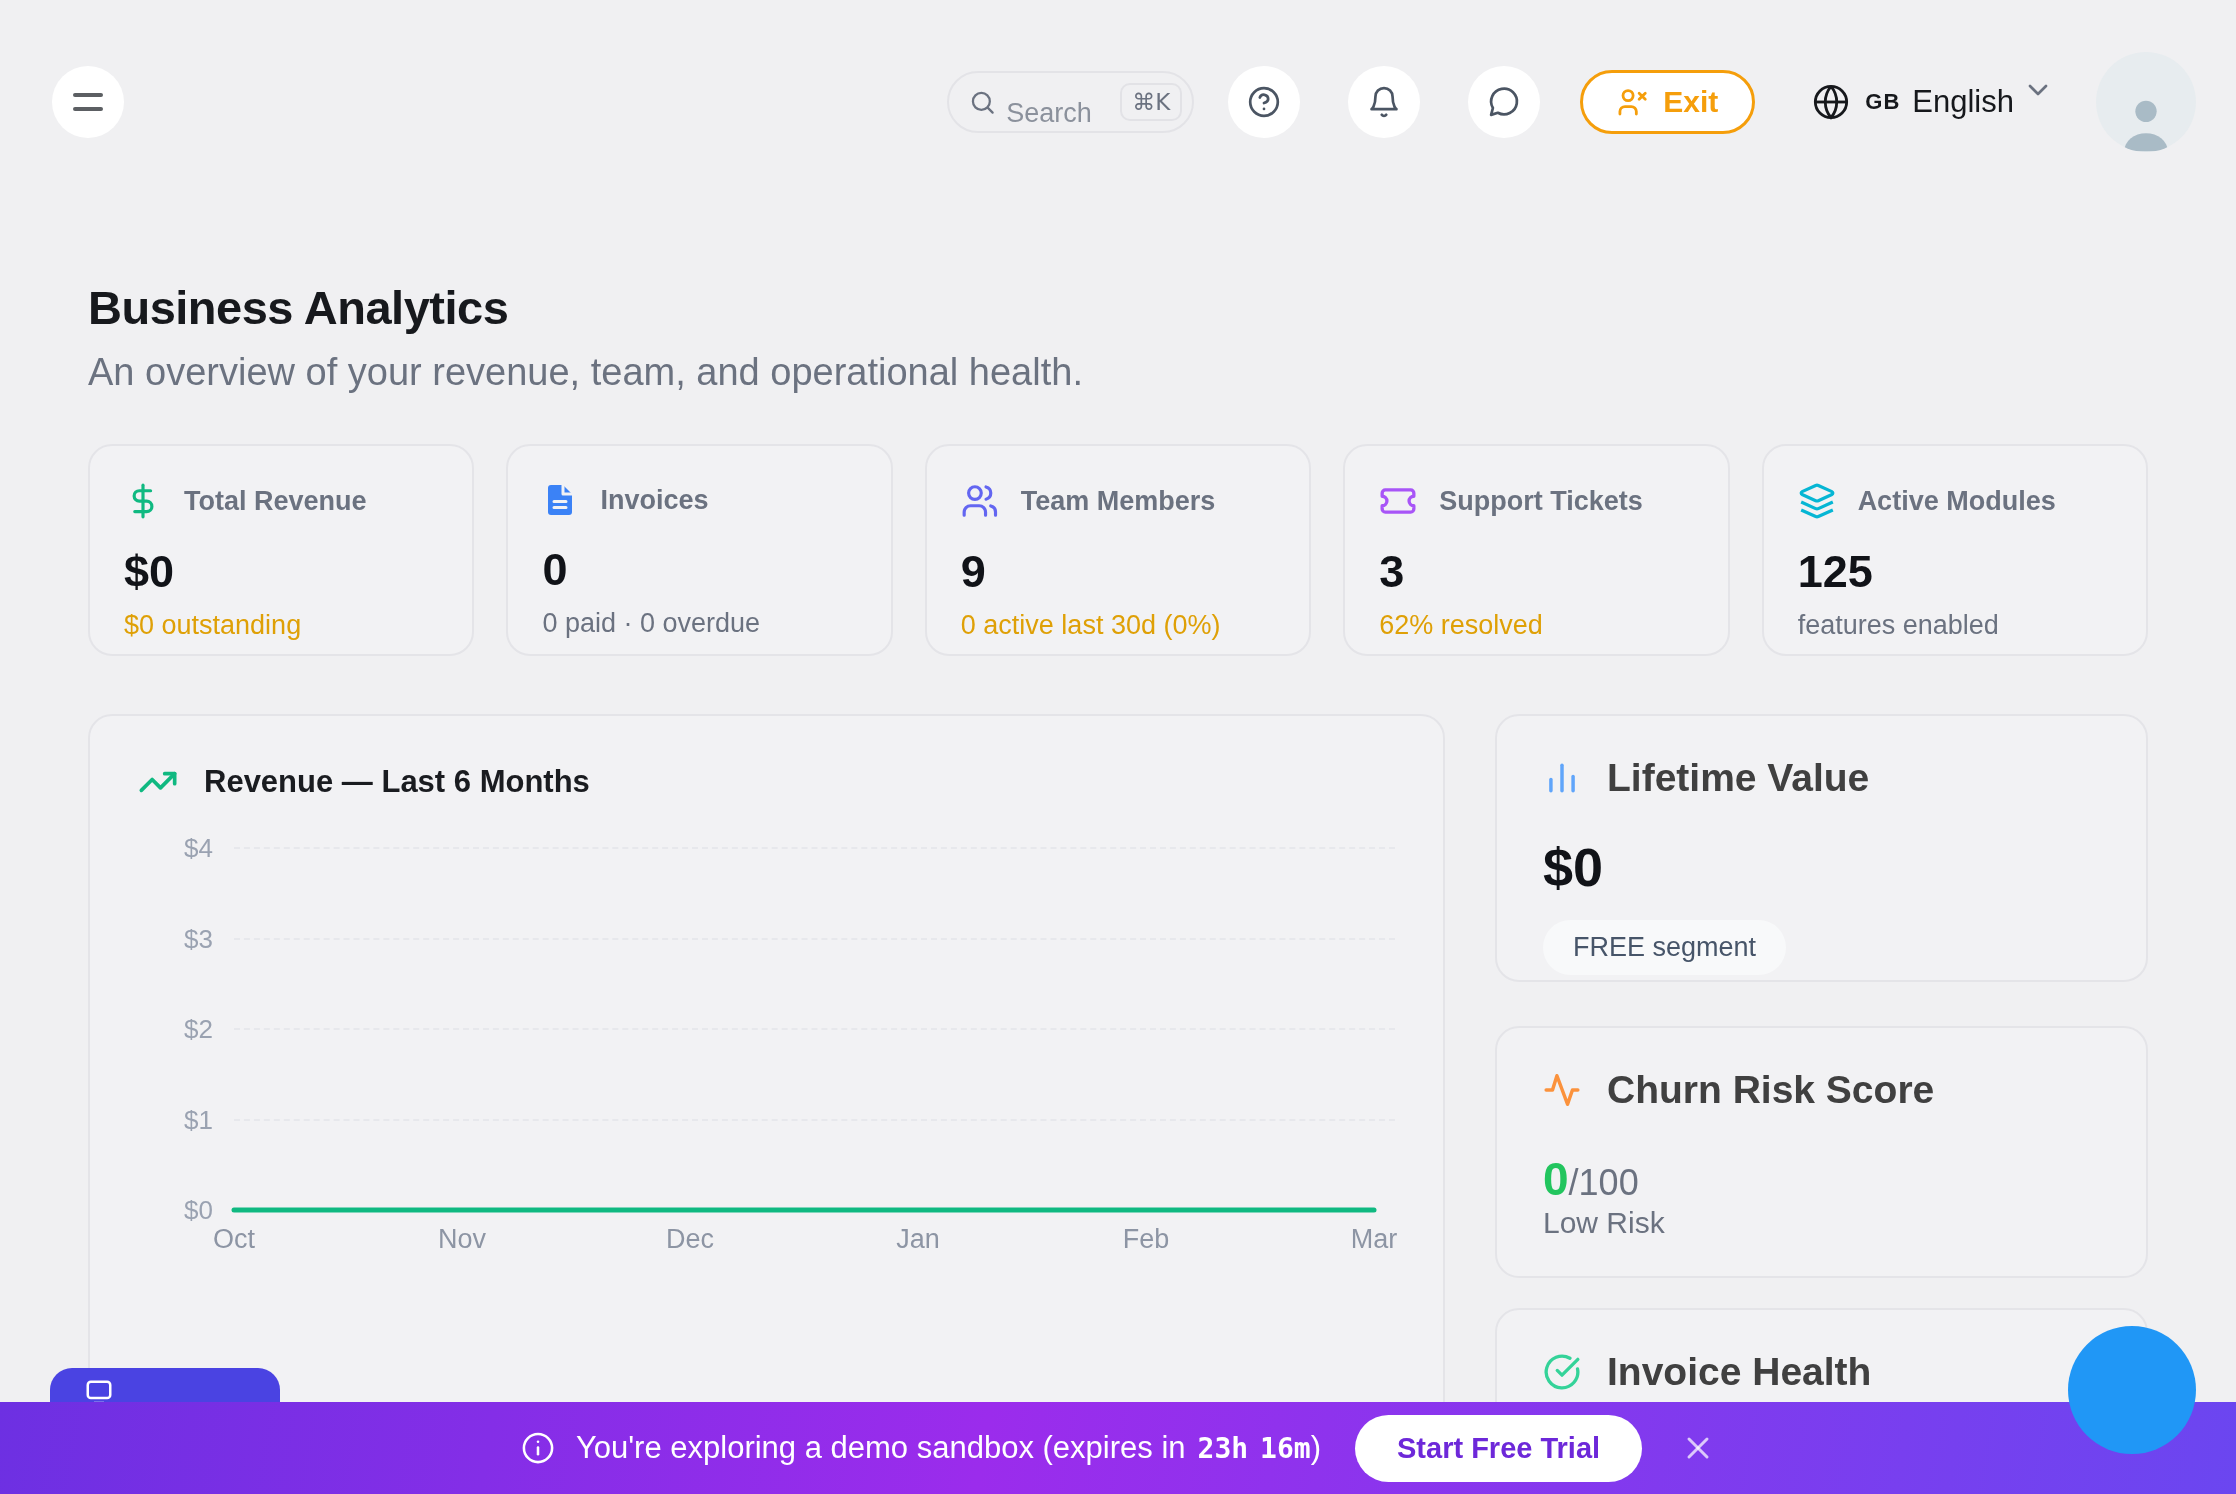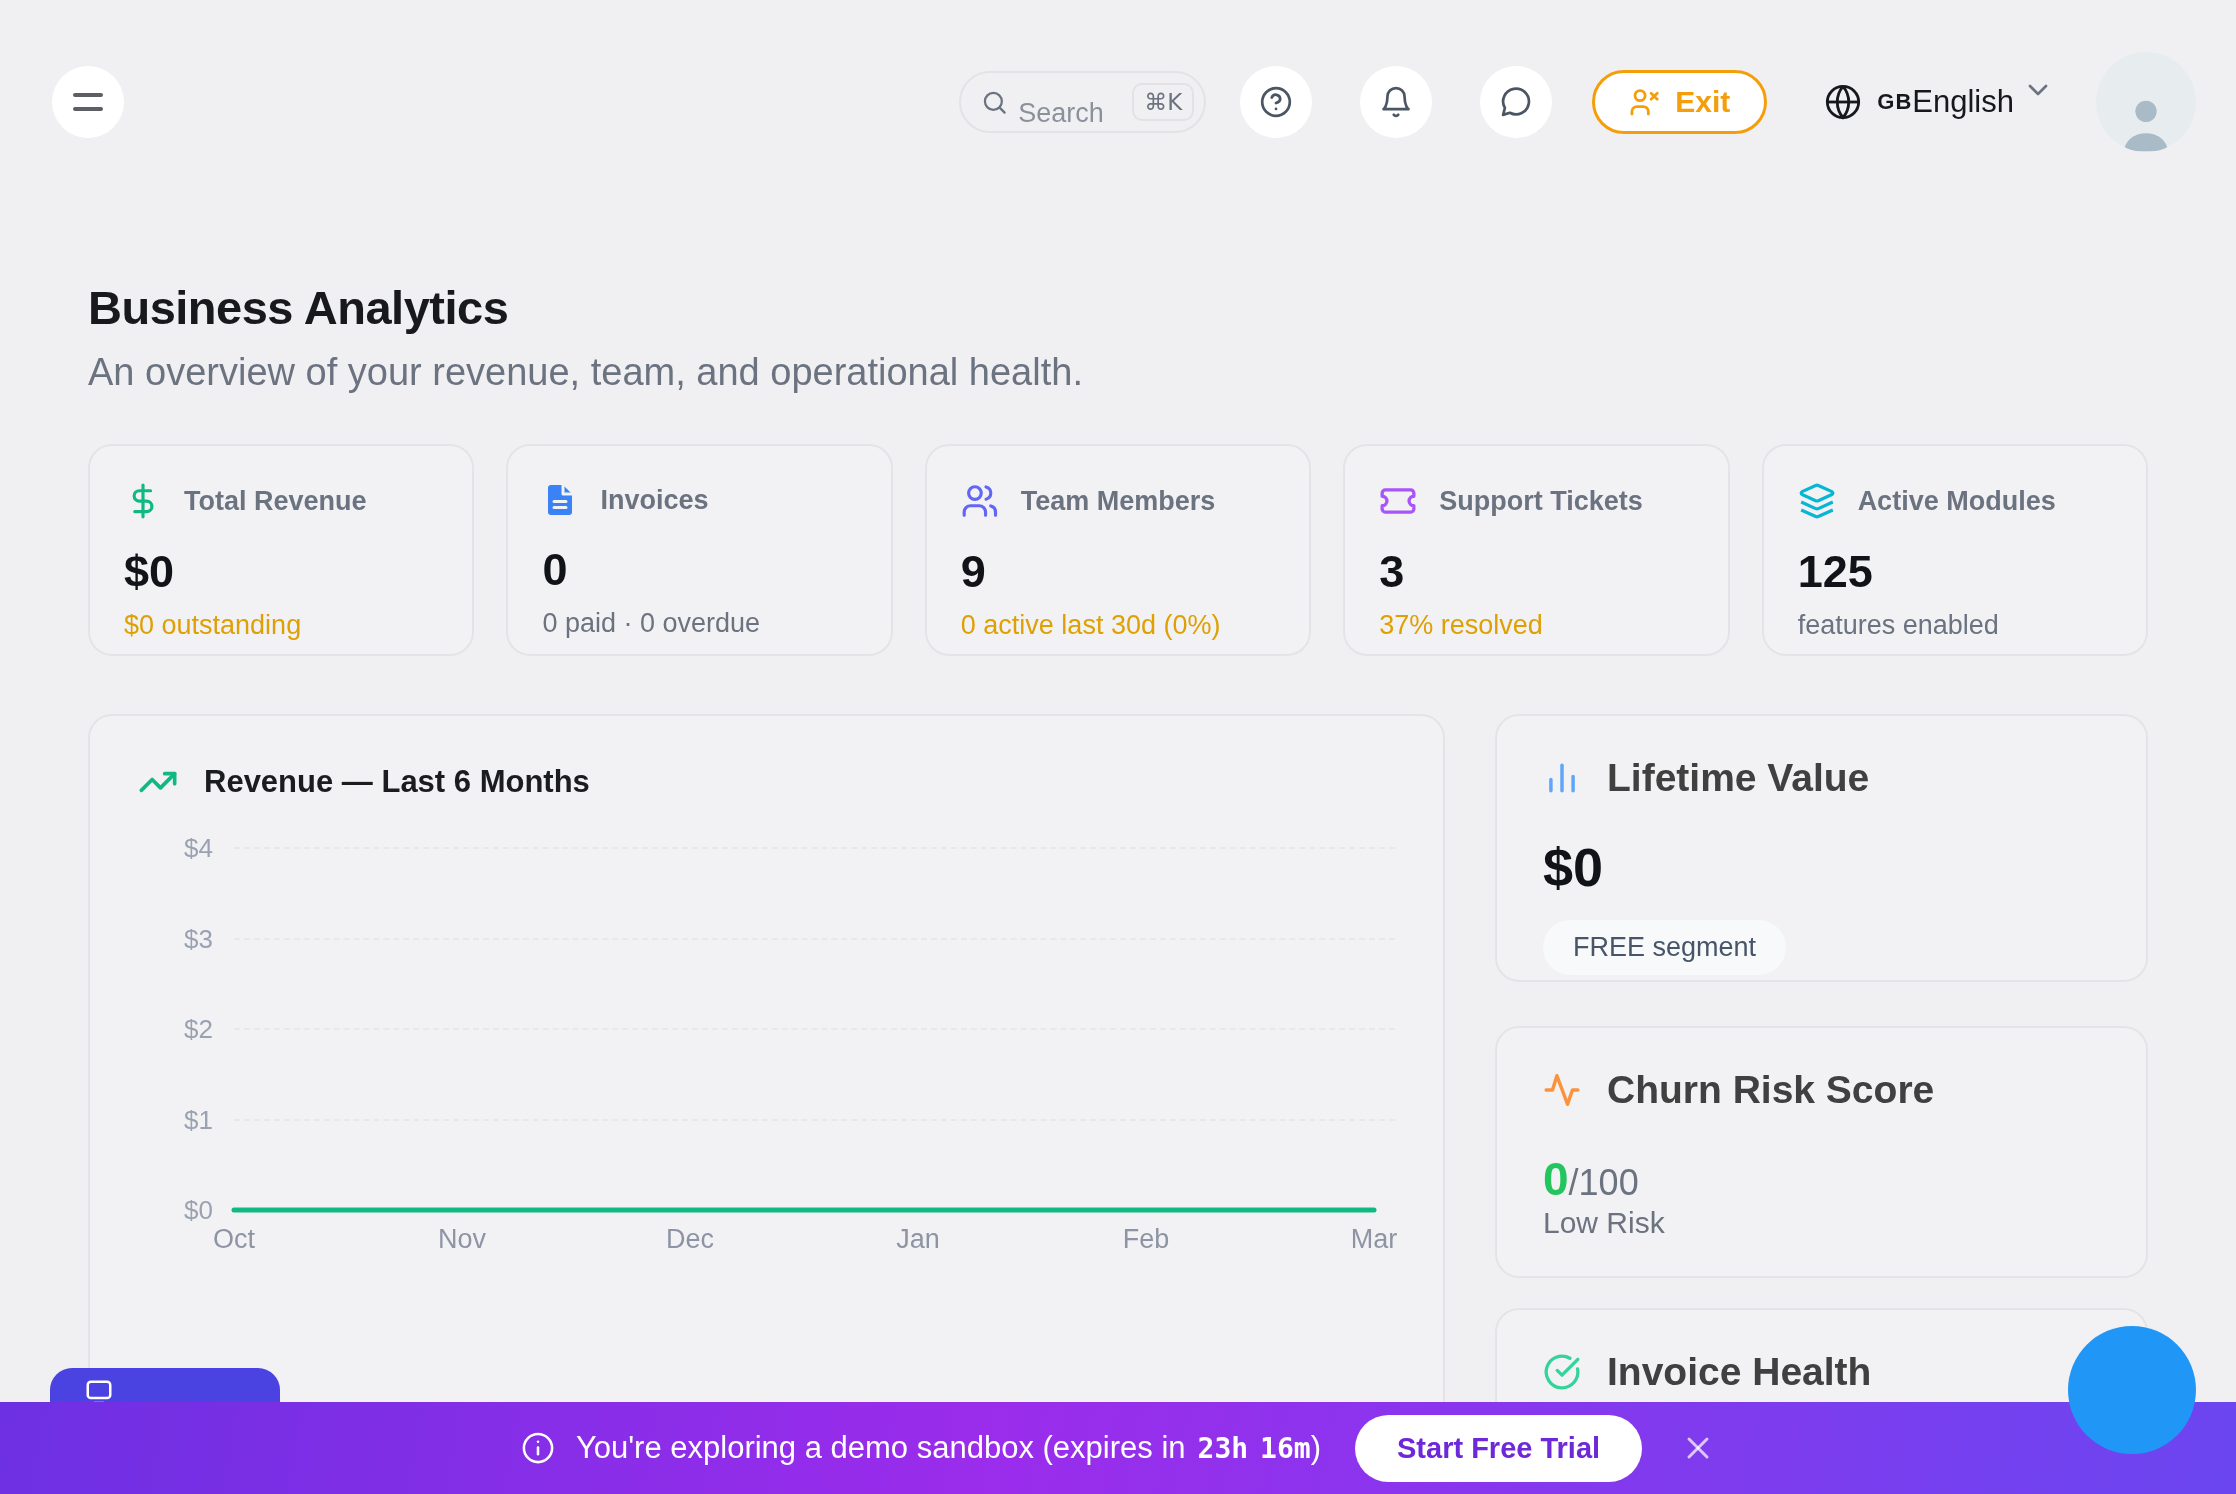--- a/index.html
+++ b/index.html
@@ -42,21 +42,21 @@
   .icon-btn + .icon-btn { margin-left:48px; }
   .icon-btn.first { margin-left:34px; }
   .exit-btn {
     margin-left:40px; height:64px; padding:0 34px; border-radius:32px;
     border:3px solid #f59e0b; background:#fff; color:#f59e0b;
     display:flex; align-items:center; gap:14px; font-size:30px; font-weight:bold; cursor:pointer;
     font-family:"Liberation Sans", sans-serif;
   }
   .lang { margin-left:56px; display:flex; align-items:center; cursor:pointer; }
   .lang .code { margin-left:14px; font-size:22px; font-weight:bold; color:#16181c; letter-spacing:1px; }
-  .lang .label { margin-left:0; font-size:31px; color:#16181c; }
+  .lang .label { margin-left:12px; font-size:31px; color:#16181c; }
   .lang .chev { margin-left:8px; transform:translateY(-12px); }
   .avatar {
     margin-left:42px; width:100px; height:100px; border-radius:50%;
     background:#e7ecef; display:flex; align-items:flex-end; justify-content:center; overflow:hidden; cursor:pointer;
   }
 
   
   .main { padding:0 88px; }
   .page-title { margin-top:128px; font-size:47px; font-weight:bold; color:#17191d; letter-spacing:-0.5px; }
   .page-subtitle { margin-top:16px; font-size:38px; color:#6b7280; }
@@ -263,21 +263,21 @@
     <div class="card stat-card">
       <div class="stat-head">
         <span>
           <svg width="38" height="38" viewBox="0 0 24 24" fill="none" stroke="#a855f7" stroke-width="2.1" stroke-linejoin="round">
               <path d="M2 9a3 3 0 0 1 0 6v2a2 2 0 0 0 2 2h16a2 2 0 0 0 2-2v-2a3 3 0 0 1 0-6V7a2 2 0 0 0-2-2H4a2 2 0 0 0-2 2Z"></path>
             </svg>
         </span>
         <span class="stat-label">Support Tickets</span>
       </div>
       <div class="stat-value">3</div>
-      <div class="stat-sub sub-amber">37% resolved</div>
+      <div class="stat-sub sub-amber">62% resolved</div>
     </div>
 
     <div class="card stat-card">
       <div class="stat-head">
         <span>
           <svg width="38" height="38" viewBox="0 0 24 24" fill="none" stroke="#06b6d4" stroke-width="2" stroke-linejoin="round">
               <path d="M12.83 2.18a2 2 0 0 0-1.66 0L2.6 6.08a1 1 0 0 0 0 1.83l8.58 3.91a2 2 0 0 0 1.66 0l8.58-3.9a1 1 0 0 0 0-1.83Z"></path>
               <path d="m22 17.65-9.17 4.16a2 2 0 0 1-1.66 0L2 17.65"></path>
               <path d="m22 12.65-9.17 4.16a2 2 0 0 1-1.66 0L2 12.65"></path>
             </svg>

